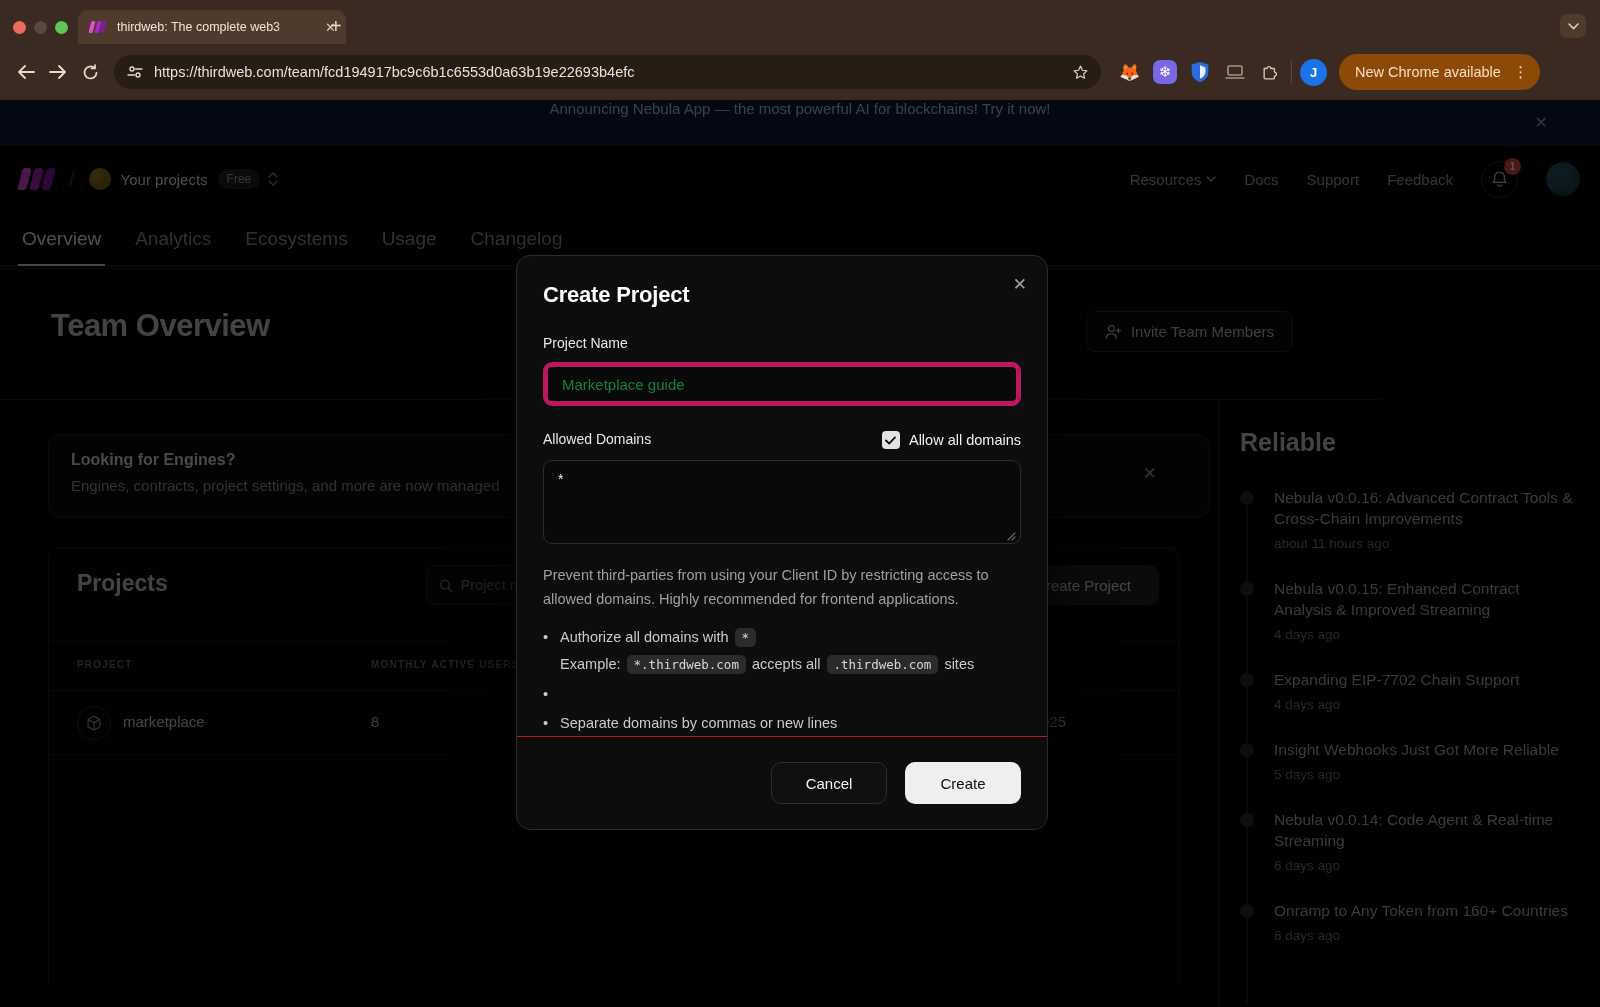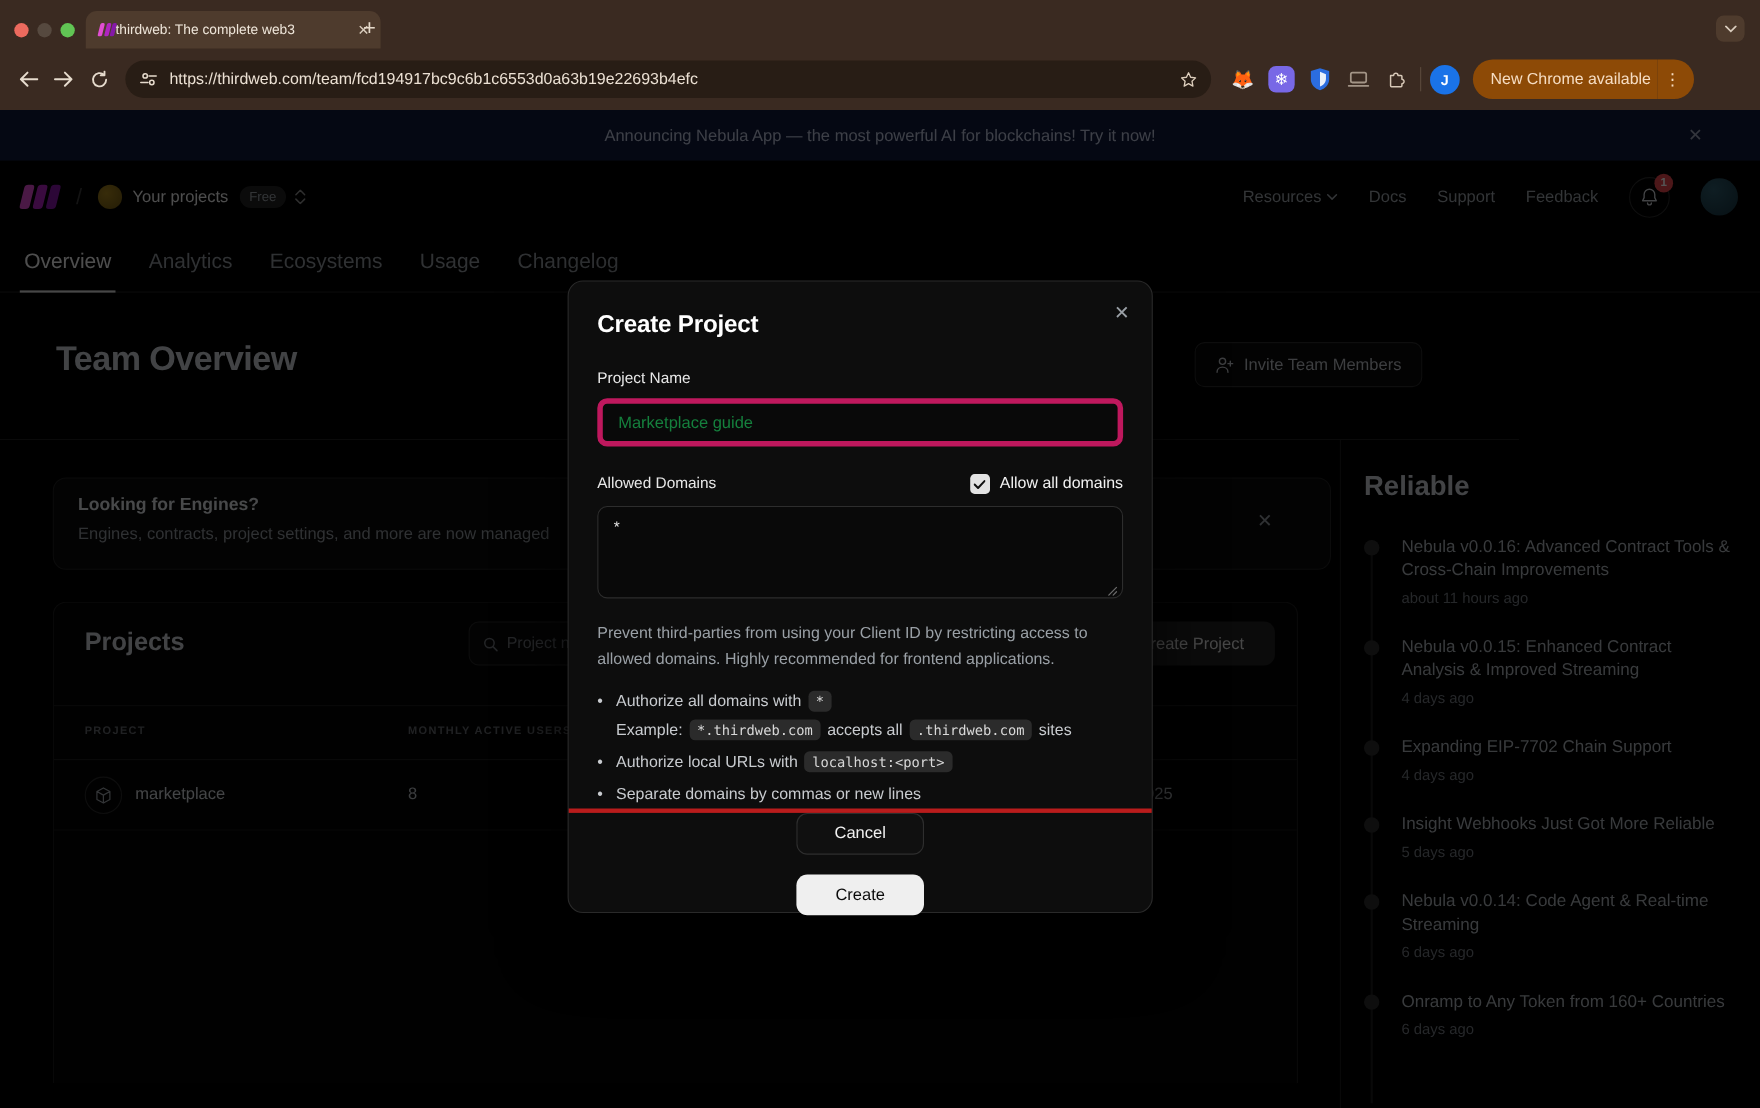--- a/index.html
+++ b/index.html
@@ -8,42 +8,42 @@
   .screen { position:relative; width:1600px; height:1007px; background:#000; overflow:hidden; }
 
   
   .chrome { position:absolute; top:0; left:0; width:1600px; height:100px; background:#3a2a21; z-index:300; }
   .tabstrip { position:relative; height:44px; }
   .traffic { position:absolute; top:21px; left:13px; display:flex; gap:8px; }
   .traffic span { width:13px; height:13px; border-radius:50%; display:block; }
   .tl-red { background:#ec6a5e; }
   .tl-mid { background:#56493f; }
   .tl-grn { background:#61c554; }
-  .tab { position:absolute; left:78px; top:10px; width:268px; height:34px; background:#4e3b2d; border-radius:10px 10px 0 0; display:flex; align-items:center; padding:0 10px 0 12px; gap:0; }
+  .tab { position:absolute; left:78px; top:10px; width:268px; height:34px; background:#4e3b2d; border-radius:10px 10px 0 0; display:flex; align-items:center; padding:0 10px 0 12px; gap:12px; }
   .tab-title { flex:1; font-size:12.5px; color:#efe6da; white-space:nowrap; overflow:hidden; -webkit-mask-image:linear-gradient(90deg,#000 80%,transparent); mask-image:linear-gradient(90deg,#000 80%,transparent); }
   .tab-close { color:#d9ccbd; font-size:13px; line-height:1; cursor:default; }
   .newtab { position:absolute; left:330px; top:16px; color:#e6dacb; font-size:20px; line-height:20px; }
   .tabsearch { position:absolute; right:14px; top:14px; width:26px; height:24px; background:#4e3b2d; border-radius:7px; color:#d9ccbd; font-size:11px; display:flex; align-items:center; justify-content:center; }
   .toolbar { position:relative; height:56px; display:flex; align-items:center; padding:0 10px; }
   .navbtn { width:32px; height:32px; display:flex; align-items:center; justify-content:center; color:#e6dbcd; }
   .urlbar { margin-left:8px; width:987px; height:34px; background:#281d15; border-radius:17px; display:flex; align-items:center; padding:0 12px 0 8px; }
   .siteinfo { width:26px; height:26px; display:flex; align-items:center; justify-content:center; }
   .url-text { flex:1; margin-left:6px; font-size:14.5px; color:#ece1d4; white-space:nowrap; overflow:hidden; }
   .star { color:#decfbd; }
   .ext { display:flex; align-items:center; gap:9px; margin-left:16px; }
   .ext-slot { width:26px; height:26px; display:flex; align-items:center; justify-content:center; }
   .snowflake { background:#7868e6; border-radius:7px; color:#fff; font-size:15px; width:24px; height:24px; display:flex; align-items:center; justify-content:center; }
   .ext-sep { width:1px; height:22px; background:#5b4a3c; margin:0 8px; }
   .profile-j { width:27px; height:27px; border-radius:50%; background:#1a73e8; color:#fff; font-size:13px; font-weight:bold; display:flex; align-items:center; justify-content:center; }
   .update-pill { margin-left:12px; height:36px; background:#8d4a06; border-radius:18px 0 0 18px; display:flex; align-items:center; padding:0 6px 0 16px; color:#f6ddc3; font-size:14.5px; }
   .menu-dots { height:36px; background:#8d4a06; border-radius:0 18px 18px 0; display:flex; align-items:center; padding:0 12px 0 6px; color:#f6ddc3; font-size:15px; letter-spacing:0; }
 
   
   .page { position:absolute; top:100px; left:0; width:1600px; height:907px; background:#000; }
-  .banner { position:absolute; top:0; left:0; width:1600px; height:46px; background:#111b3a; display:flex; align-items:center; justify-content:center; }
+  .banner { position:absolute; top:0; left:0; width:1600px; height:46px; background:#111b3a; display:flex; justify-content:center; }
   .banner-text { color:#b9c0d8; font-size:15px; }
   .banner-close { position:absolute; right:52px; top:13px; color:#9aa0b5; font-size:16px; }
 
   .site-header { position:absolute; top:46px; left:0; width:1600px; height:66px; display:flex; align-items:center; padding:0 20px; }
   .tw-logo { display:flex; gap:3px; }
   .tw-logo i { display:block; width:9px; height:22px; border-radius:3px; transform:skewX(-14deg); }
   .hdr-slash { color:#3c3c3c; font-size:20px; margin:0 14px 0 16px; }
   .team-avatar { width:22px; height:22px; border-radius:50%; background:radial-gradient(circle at 35% 35%, #a8851f, #6e5713); margin-right:10px; }
   .team-name { color:#e9e9e9; font-size:15px; font-weight:500; }
   .plan-badge { margin-left:10px; background:#232323; color:#9aa0a6; font-size:12px; padding:3px 9px; border-radius:999px; }
@@ -106,21 +106,21 @@
   .checkbox { width:18px; height:18px; background:#e3e3e3; border-radius:4px; display:flex; align-items:center; justify-content:center; }
   .allow-label { color:#f2f2f2; font-size:14.5px; }
   .domains-area { position:relative; }
   .textarea { width:100%; height:84px; background:#090909; border:1px solid #2d2d2d; border-radius:9px; color:#e8e8e8; font-size:14px; padding:10px 14px; outline:none; resize:none; font-family:"Liberation Sans",sans-serif; }
   .resize-grip { position:absolute; right:5px; bottom:7px; }
   .help-text { color:#9aa0a6; font-size:14.5px; line-height:24px; margin-top:15px; }
   .bullets { margin-top:13px; }
   .b-row { display:flex; gap:12px; color:#c8cbcf; font-size:14.5px; line-height:26px; margin-top:3px; }
   .b-dot { color:#c8cbcf; line-height:26px; }
   .chip { font-family:"DejaVu Sans Mono", monospace; font-size:12.5px; background:#2b2b2b; color:#d8d8d8; border-radius:5px; padding:2px 7px; margin:0 2px; }
-  .modal-footer { margin-top:auto; border-top:4px solid #b91c1c; height:97px; display:flex; align-items:center; justify-content:flex-end; gap:18px; padding:0 26px;flex-direction:column; }
+  .modal-footer { margin-top:auto; border-top:1px solid #b91c1c; height:97px; display:flex; align-items:center; justify-content:flex-end; gap:18px; padding:0 26px; }
   .btn-cancel { width:116px; height:42px; border:1px solid #2e2e2e; border-radius:10px; background:#101010; color:#f2f2f2; font-size:15px; display:flex; align-items:center; justify-content:center; }
   .btn-create { width:116px; height:42px; border-radius:10px; background:#efefef; color:#0b0b0b; font-size:15px; font-weight:500; display:flex; align-items:center; justify-content:center; }
   svg { display:block; }
 </style>
 </head>
 <body>
 
 <div class="screen">
 
   <div class="chrome">
@@ -377,24 +377,20 @@
             <code class="chip">*</code><br>
             <span>Example:</span>
             <code class="chip">*.thirdweb.com</code>
             <span>accepts all</span>
             <code class="chip">.thirdweb.com</code>
             <span>sites</span>
           </span>
         </div>
         <div class="b-row">
           <span class="b-dot">•</span>
-          <span>
-            <span>Authorize local URLs with</span>
-            <code class="chip">localhost:&lt;port&gt;</code>
-          </span>
         </div>
         <div class="b-row">
           <span class="b-dot">•</span>
           <span>Separate domains by commas or new lines</span>
         </div>
       </div>
     </div>
     <div class="modal-footer">
       <div class="btn-cancel">Cancel</div>
       <div class="btn-create">Create</div>

